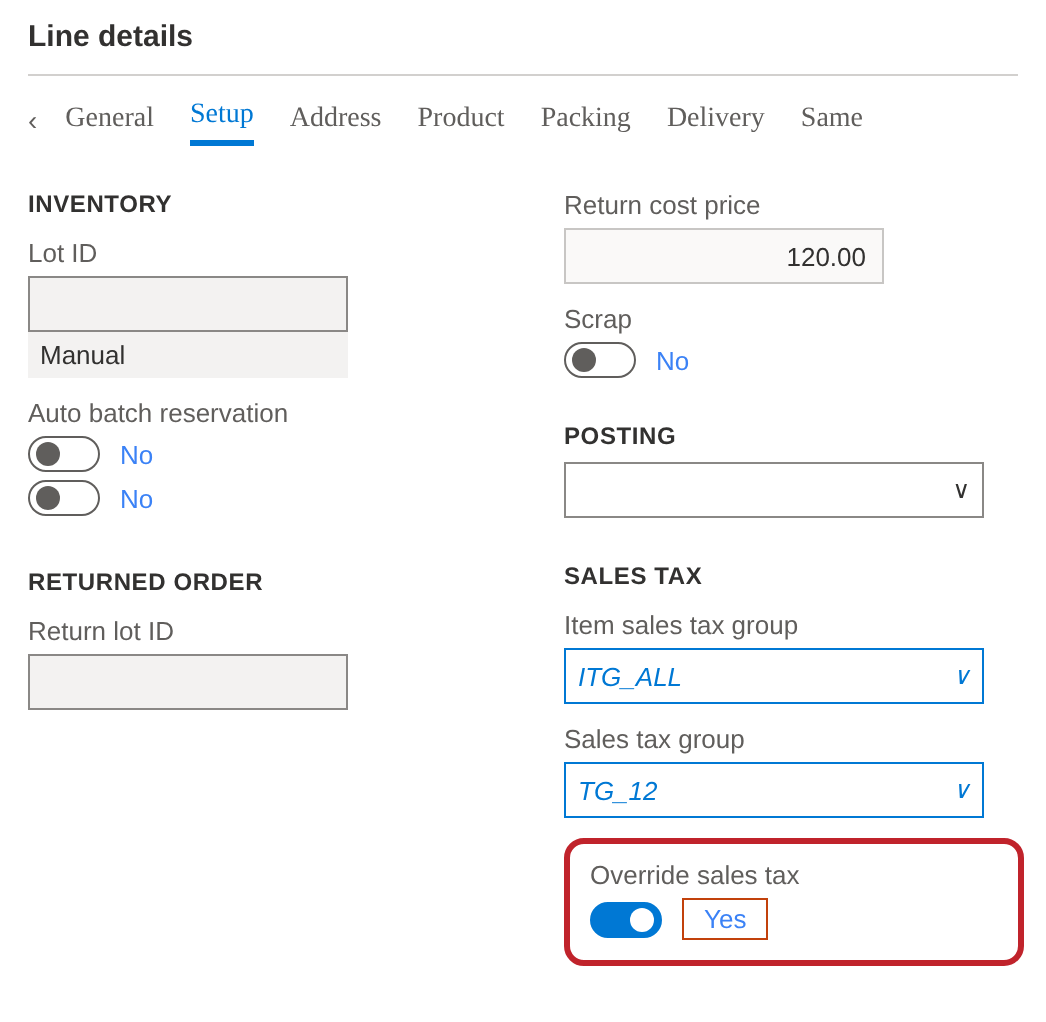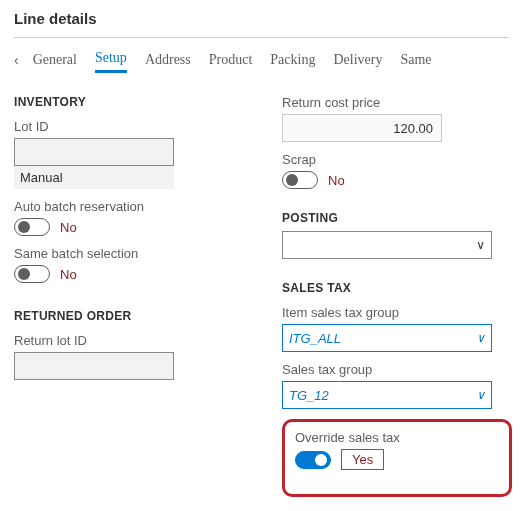--- a/index.html
+++ b/index.html
@@ -106,21 +106,21 @@
     top: 2px; left: 3px;
   }
   .toggle.on {
     background: #0078d4;
     border-color: #0078d4;
   }
   .toggle.on .knob {
     background: #fff;
     left: auto; right: 3px;
   }
-  .toggle-label { font-size: 13px; color: #7f1d1d; }
+  .toggle-label { font-size: 13px; color: #3b82f6; }
   .toggle-label-boxed {
     border: 1px solid #c2410c;
     padding: 2px 10px;
   }
   .select {
     width: 210px;
     height: 28px;
     border: 1px solid #8a8886;
     background: #fff;
     display: flex;
@@ -132,21 +132,21 @@
   }
   .select.blue {
     border-color: #0078d4;
     color: #0078d4;
     font-style: italic;
   }
   .chev { color: inherit; font-size: 12px; }
   .highlight-box {
     border: 3px solid #c0232b;
     border-radius: 10px;
-    padding: 8px 10px 24px;
+    padding: 8px 10px 10px;
     margin-top: 10px;
     width: 230px;
   }
 </style>
 </head>
 <body>
 
 <div class="title">Line details</div>
 <div class="hr"></div>
 
@@ -172,21 +172,20 @@
     <div class="plain-value">Manual</div>
 
     <div class="field-label">Auto batch reservation</div>
     <div class="toggle-row">
       <div class="toggle">
           <div class="knob"></div>
         </div>
       <span class="toggle-label">No</span>
     </div>
 
-    <div class="field-label">Same batch selection</div>
     <div class="toggle-row">
       <div class="toggle">
           <div class="knob"></div>
         </div>
       <span class="toggle-label">No</span>
     </div>
 
     <div class="section-head" style="margin-top:26px;">RETURNED ORDER</div>
     <div class="field-label">Return lot ID</div>
     <input class="text-input" value="" style="">

